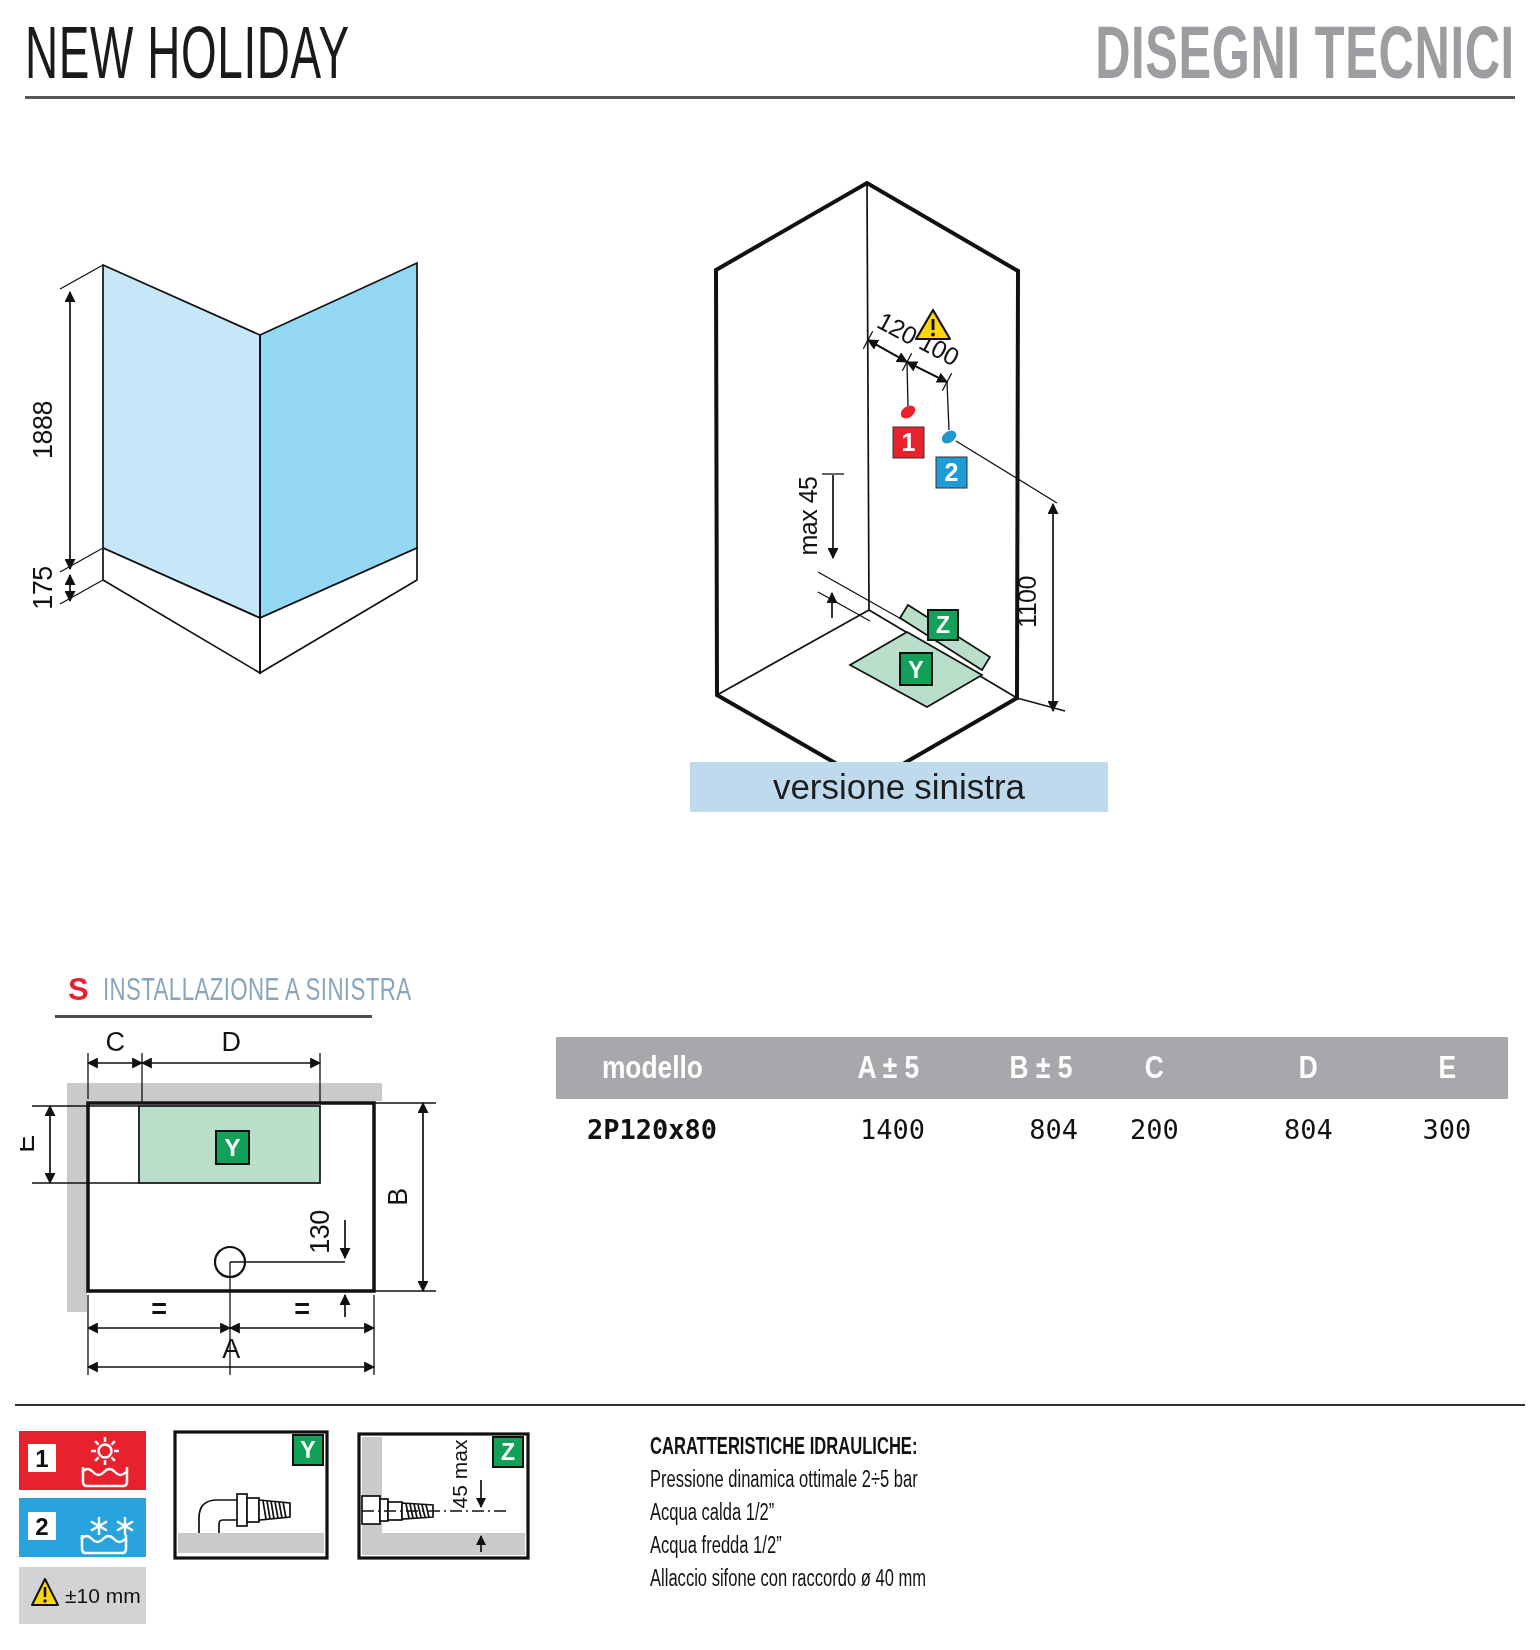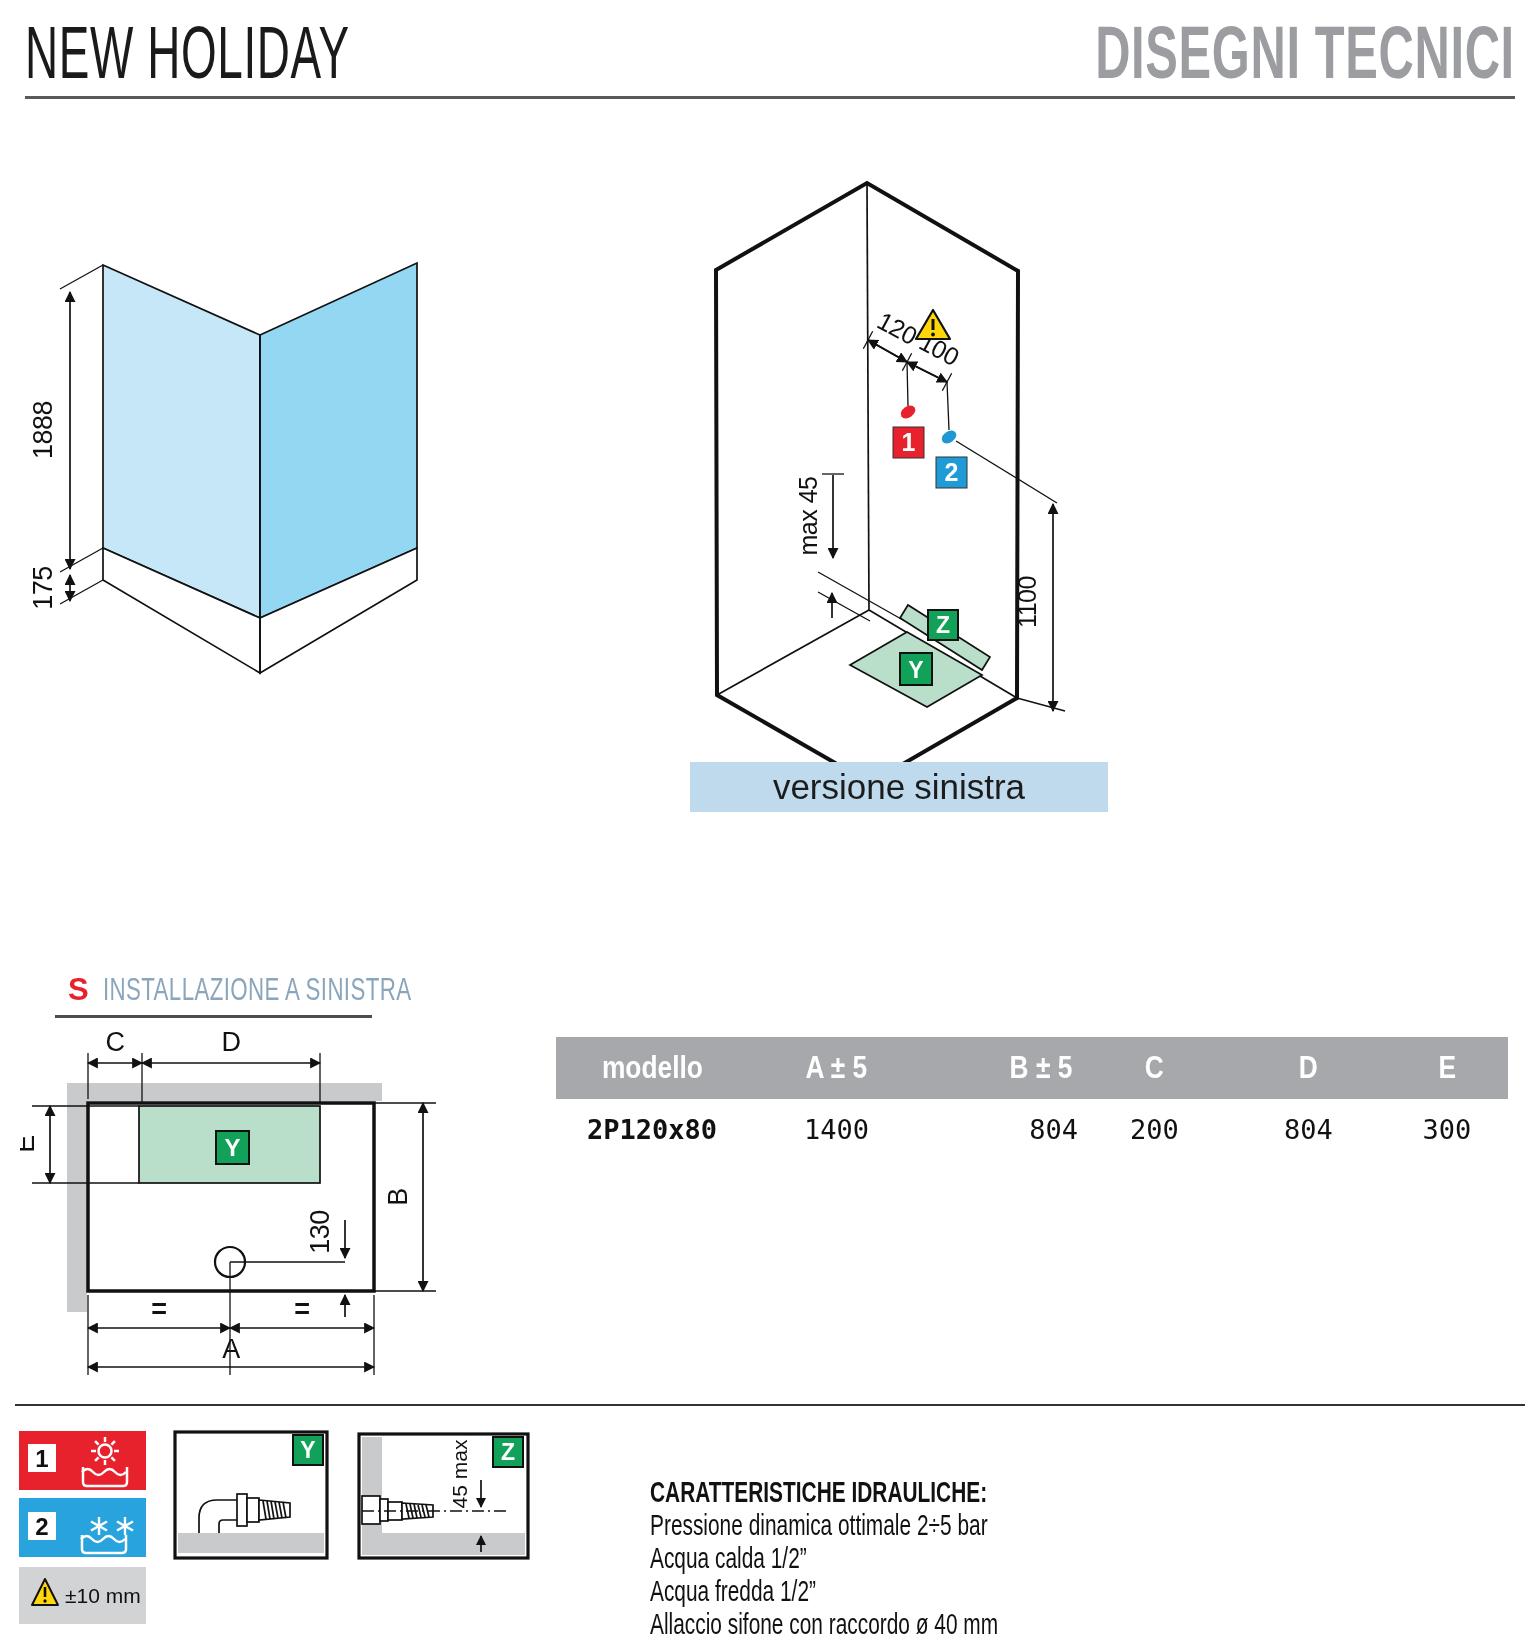--- a/index.html
+++ b/index.html
@@ -28,24 +28,24 @@
   .plan-underline{left:55px;top:1015px;width:317px;height:3px;background:#4d4d4d;}
 
   
   .spec-table{left:556px;top:1037px;}
   .trow{display:flex;}
   .th{background:#a6a8ab;color:#fff;height:62px;display:flex;align-items:center;justify-content:center;}
   .th span{font-size:31px;font-weight:700;display:inline-block;transform:scaleX(.85);white-space:nowrap;}
   .td{height:60px;display:flex;align-items:center;justify-content:center;
       font-family:"DejaVu Sans Mono",monospace;font-size:27px;color:#111;}
   .td.model{font-weight:700;}
-  .c0{width:192px;}.c1{width:177px;}.c2{width:153px;justify-content:flex-end;}.c3{width:153px;}.c4{width:155px;}.c5{width:122px;}
-
-  
-  .hydro{left:650px;top:1430px;line-height:33px;font-size:29px;white-space:nowrap;margin-top:46px;}
+  .c0{width:192px;}.c1{width:177px;justify-content:flex-end;}.c2{width:153px;justify-content:flex-end;}.c3{width:153px;}.c4{width:155px;}.c5{width:122px;}
+
+  
+  .hydro{left:650px;top:1430px;line-height:33px;font-size:23px;white-space:nowrap;}
   .hydro .ttl{font-weight:700;}
   .hydro div span{display:inline-block;transform:scaleX(.72);transform-origin:left;}
 
   
   svg text{font-family:"Liberation Sans",sans-serif;fill:#111;}
   .thick{stroke:#111;stroke-width:4;fill:none;stroke-linejoin:miter;}
   .thin{stroke:#111;stroke-width:1.7;fill:none;}
   .ext{stroke:#111;stroke-width:1.3;fill:none;}
   .dimtxt{font-size:27px;letter-spacing:-.5px;}
   .dimtxt-sm{font-size:25px;letter-spacing:-.5px;}

